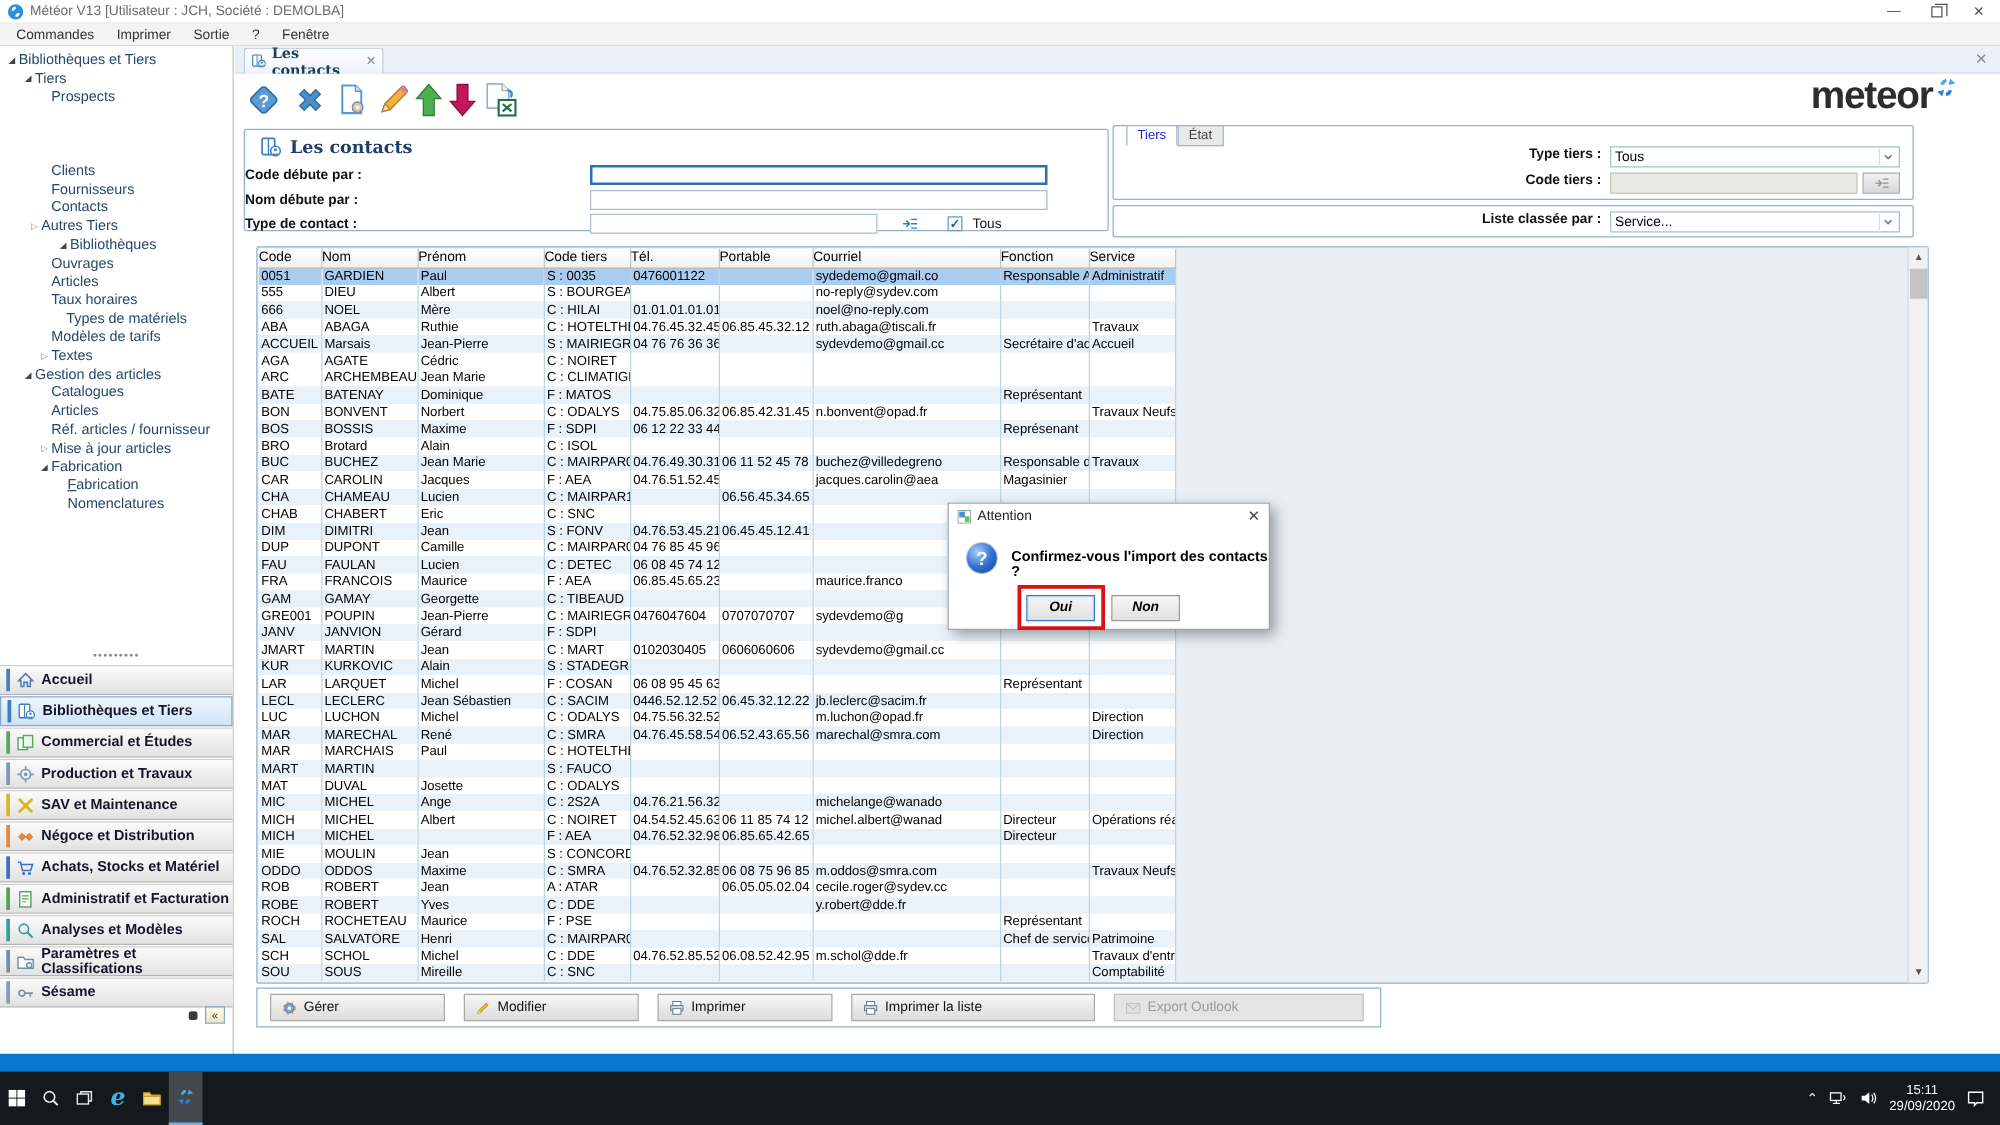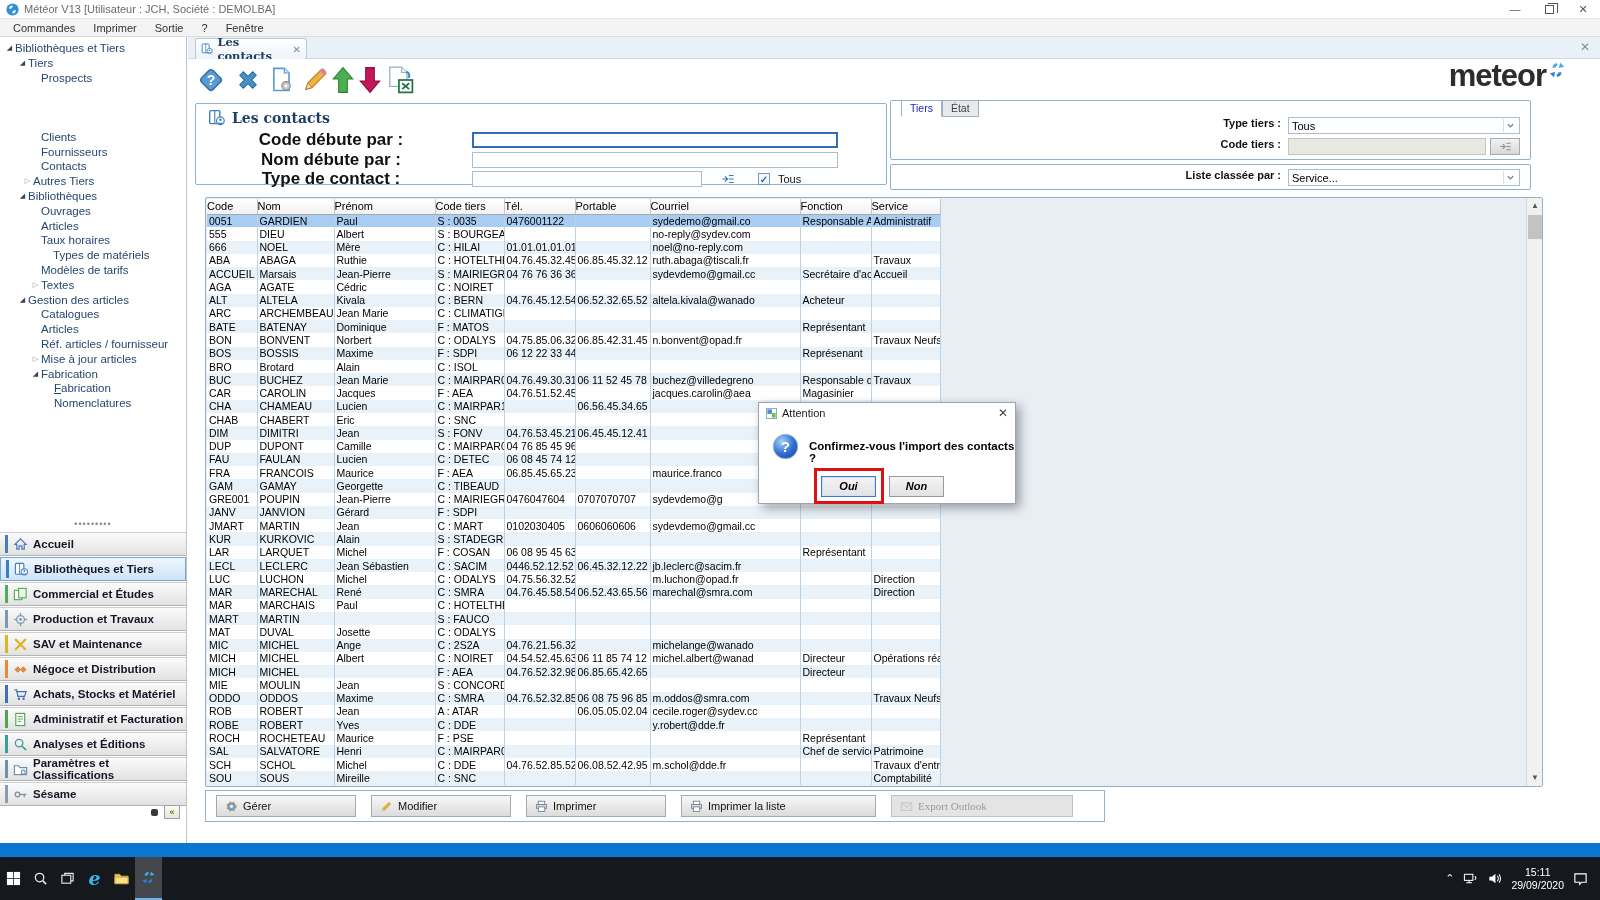--- a/index.html
+++ b/index.html
@@ -51,21 +51,21 @@
   .logo { position:absolute; right:34px; top:24px; display:flex; align-items:flex-start; gap:2px; }
   .logo-text { font-size:31px; font-weight:bold; color:#2d2d2d; letter-spacing:-1px; line-height:30px; }
   .logo svg { width:18px; height:18px; }
 
   .panel { border:1px solid #8fb2cf; background:#fff; position:absolute; border-radius:2px; }
   .filter-panel { left:7px; top:66px; width:692px; height:82px; }
   .filter-title { position:absolute; left:12px; top:5px; display:flex; align-items:center; gap:6px; }
   .filter-title svg { width:18px; height:18px; }
   .filter-title .script-title { font-size:14px; }
   .frow { position:absolute; left:0; width:100%; height:17px; display:flex; align-items:center; }
-  .flabel { position:absolute; width:270px; text-align:center; font-weight:bold; font-size:17px; color:#111; }
+  .flabel { position:absolute; width:270px; text-align:left; font-weight:bold; font-size:11px; color:#111; }
   .finput { position:absolute; left:276px; height:16px; border:1px solid #a8bed2; background:#fff; font-size:11px; padding:0 3px; font-family:"Liberation Sans",sans-serif; }
   .finput.focused { border:2px solid #2e6fb5; }
   .mini-btn { position:absolute; width:20px; height:16px; display:flex; align-items:center; justify-content:center; }
   .mini-btn svg { width:14px; height:14px; }
   .checkbox { width:12px; height:12px; border:1px solid #6d9ac2; background:#f4f9fd; font-size:10px; line-height:11px; text-align:center; color:#2d5f9e; font-weight:bold; }
   .cb-label { font-size:11px; margin-left:4px; color:#111; }
 
   .tiers-panel { left:702px; top:63px; width:641px; height:60px; }
   .tp-tabs { position:absolute; top:-1px; left:10px; display:flex; }
   .tp-tab { font-size:10.5px; padding:1px 8px 2px; border:1px solid #9ab4cc; background:#e9e9e9; color:#444; }
@@ -174,21 +174,21 @@
           <span>Fournisseurs</span>
         </div>
         <div class="tree-item" style="padding-left: 30px;">
           <span class="tree-arrow"></span>
           <span>Contacts</span>
         </div>
         <div class="tree-item" style="padding-left: 22px;">
           <span class="tree-arrow collapsed">▷</span>
           <span>Autres Tiers</span>
         </div>
-        <div class="tree-item" style="padding-left: 17px;">
+        <div class="tree-item" style="padding-left: 17px; margin-left: 28px;">
           <span class="tree-arrow">◢</span>
           <span>Bibliothèques</span>
         </div>
         <div class="tree-item" style="padding-left: 30px;">
           <span class="tree-arrow"></span>
           <span>Ouvrages</span>
         </div>
         <div class="tree-item" style="padding-left: 30px;">
           <span class="tree-arrow"></span>
           <span>Articles</span>
@@ -321,21 +321,21 @@
               </g>
             </svg></span>
           <span>Administratif et Facturation</span>
         </div>
         <div class="nav-item">
           <span class="nav-bar" style="background: rgb(58, 158, 158);"></span>
           <span class="nav-icon"><svg viewBox="0 0 16 16">
               <circle cx="6.5" cy="6.5" r="4" fill="none" stroke="#3a9e9e" stroke-width="1.4"></circle>
               <line x1="9.6" y1="9.6" x2="14" y2="14" stroke="#3a9e9e" stroke-width="1.8"></line>
             </svg></span>
-          <span>Analyses et Éditions</span>
+          <span>Analyses et Modèles</span>
         </div>
         <div class="nav-item">
           <span class="nav-bar" style="background: rgb(111, 143, 174);"></span>
           <span class="nav-icon"><svg viewBox="0 0 16 16">
               <path d="M1.5 4 h4.5 l1.5 2 h7 v7.5 h-13 z" fill="#fff" stroke="#6f8fae" stroke-width="1.2"></path>
               <circle cx="11" cy="10.8" r="2.1" fill="none" stroke="#6f8fae" stroke-width="1.2"></circle>
             </svg></span>
           <span>Paramètres et Classifications</span>
         </div>
         <div class="nav-item">
@@ -597,31 +597,20 @@
               <td>AGA</td>
               <td>AGATE</td>
               <td>Cédric</td>
               <td>C : NOIRET</td>
               <td></td>
               <td></td>
               <td></td>
               <td></td>
               <td></td>
             </tr>
-            <tr class="odd">
-              <td>ALT</td>
-              <td>ALTELA</td>
-              <td>Kivala</td>
-              <td>C : BERN</td>
-              <td>04.76.45.12.54</td>
-              <td>06.52.32.65.52</td>
-              <td>altela.kivala@wanado</td>
-              <td>Acheteur</td>
-              <td></td>
-            </tr>
             <tr class="even">
               <td>ARC</td>
               <td>ARCHEMBEAU</td>
               <td>Jean Marie</td>
               <td>C : CLIMATIGN</td>
               <td></td>
               <td></td>
               <td></td>
               <td></td>
               <td></td>
@@ -1053,21 +1042,21 @@
         <div class="footer-btn" style="width: 195px;">
           <span style="width: 13px; height: 13px; display: inline-flex;">
             <svg viewBox="0 0 16 16">
               <rect x="4" y="1.5" width="8" height="4" fill="#fff" stroke="#6a7a8a"></rect>
               <rect x="2" y="5.5" width="12" height="5" fill="#d4dce4" stroke="#6a7a8a"></rect>
               <rect x="4" y="8.5" width="8" height="5.5" fill="#fff" stroke="#6a7a8a"></rect>
             </svg>
           </span>
           <span>Imprimer la liste</span>
         </div>
-        <div class="footer-btn disabled" style="width: 182px; font-family: Liberation Serif, serif;">
+        <div class="footer-btn disabled" style="width: 200px;">
           <span style="width: 13px; height: 13px; display: inline-flex; opacity: 0.45;">
             <svg viewBox="0 0 16 16">
               <rect x="1.5" y="3.5" width="13" height="9.5" fill="#dcdcdc" stroke="#9a9a9a"></rect>
               <path d="M1.5 3.5 l6.5 5.5 6.5 -5.5" fill="none" stroke="#9a9a9a"></path>
             </svg>
           </span>
           <span>Export Outlook</span>
         </div>
       </div>
   </div>

